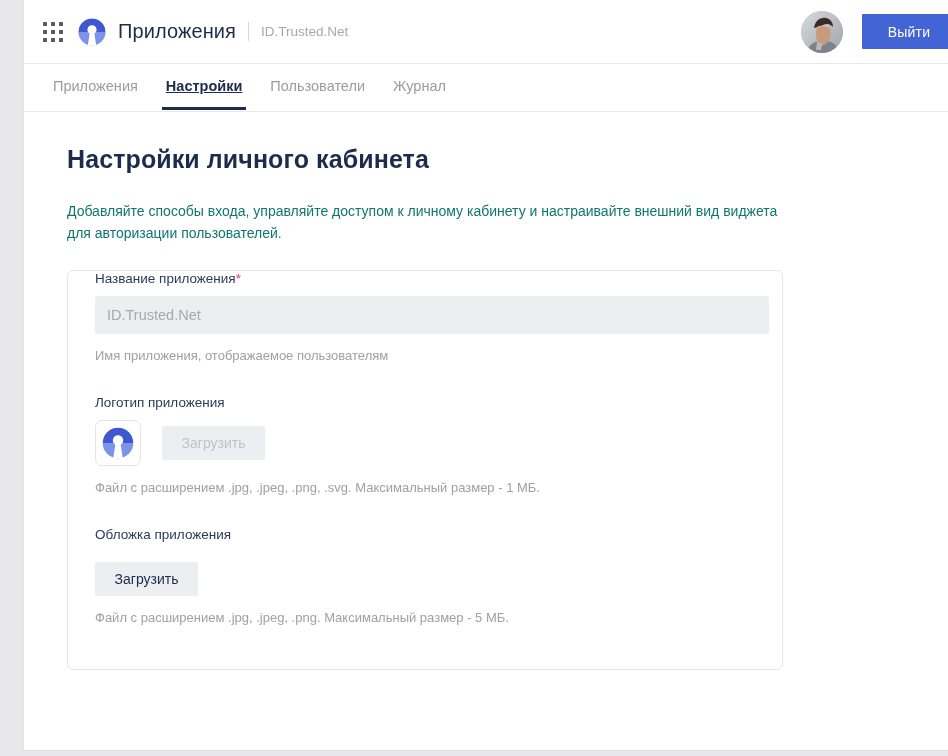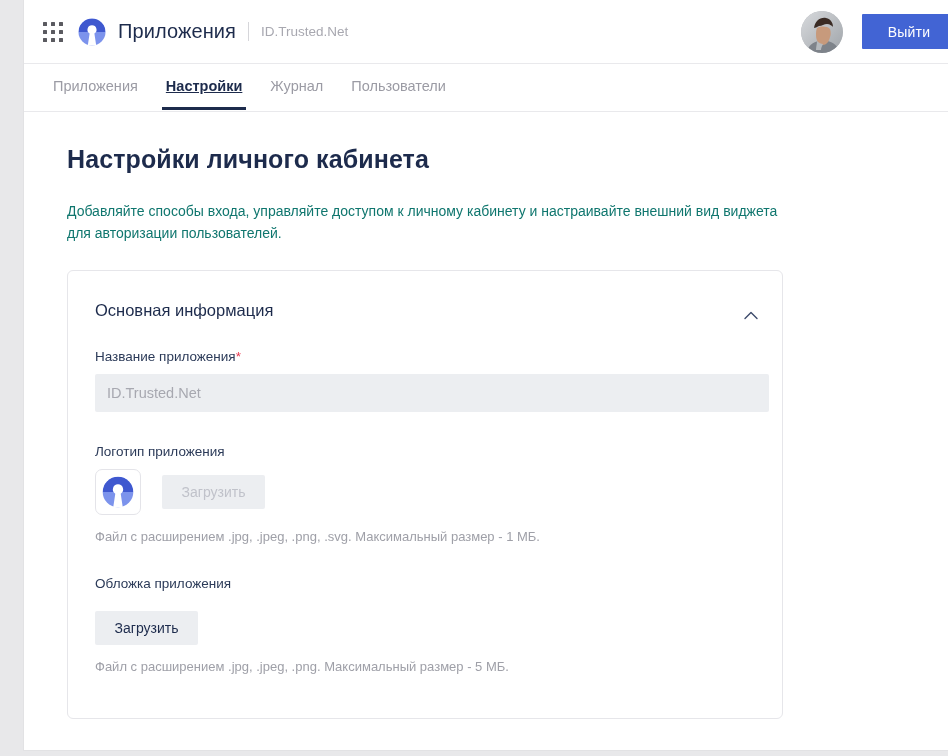--- a/index.html
+++ b/index.html
@@ -339,47 +339,40 @@
           </g>
         </svg>
       </div>
       <button class="logout-btn">Выйти</button>
     </div>
   </div>
 
   <div class="tabbar">
     <div class="tab">Приложения</div>
     <div class="tab active">Настройки</div>
+    <div class="tab">Пользователи</div>
     <div class="tab">Журнал</div>
-    <div class="tab">Пользователи</div>
   </div>
 
   <div class="page">
 
     <h1 class="page-title">Настройки личного кабинета</h1>
     <p class="page-desc">Добавляйте способы входа, управляйте доступом к личному кабинету и настраивайте внешний вид виджета для авторизации пользователей.</p>
 
     <div class="card">
 
-      <div class="card-head">
-        <div class="card-head-title">Основная информация</div>
-        <span class="chev">
-          <svg width="14" height="9" viewBox="0 0 14 9">
-            <path d="M1 7.5 L7 1.5 L13 7.5" fill="none" stroke="#3d4b6b" stroke-width="1.4" stroke-linecap="round" stroke-linejoin="round"></path>
-          </svg>
-        </span>
-      </div>
 
       <div class="card-body">
 
         
         <div class="field-label">
           <span>Название приложения</span><span class="req">*</span>
         </div>
         <input class="text-input" type="text" placeholder="ID.Trusted.Net" style="">
+        <div class="hint">Имя приложения, отображаемое пользователям</div>
 
         <div class="block-gap"></div>
 
         
         <div class="field-label">Логотип приложения</div>
         <div class="logo-row">
           <div class="logo-thumb">
             <svg width="34" height="34" viewBox="0 0 40 40">
               <defs>
                 <clipPath id="keyholeClipTop2">

